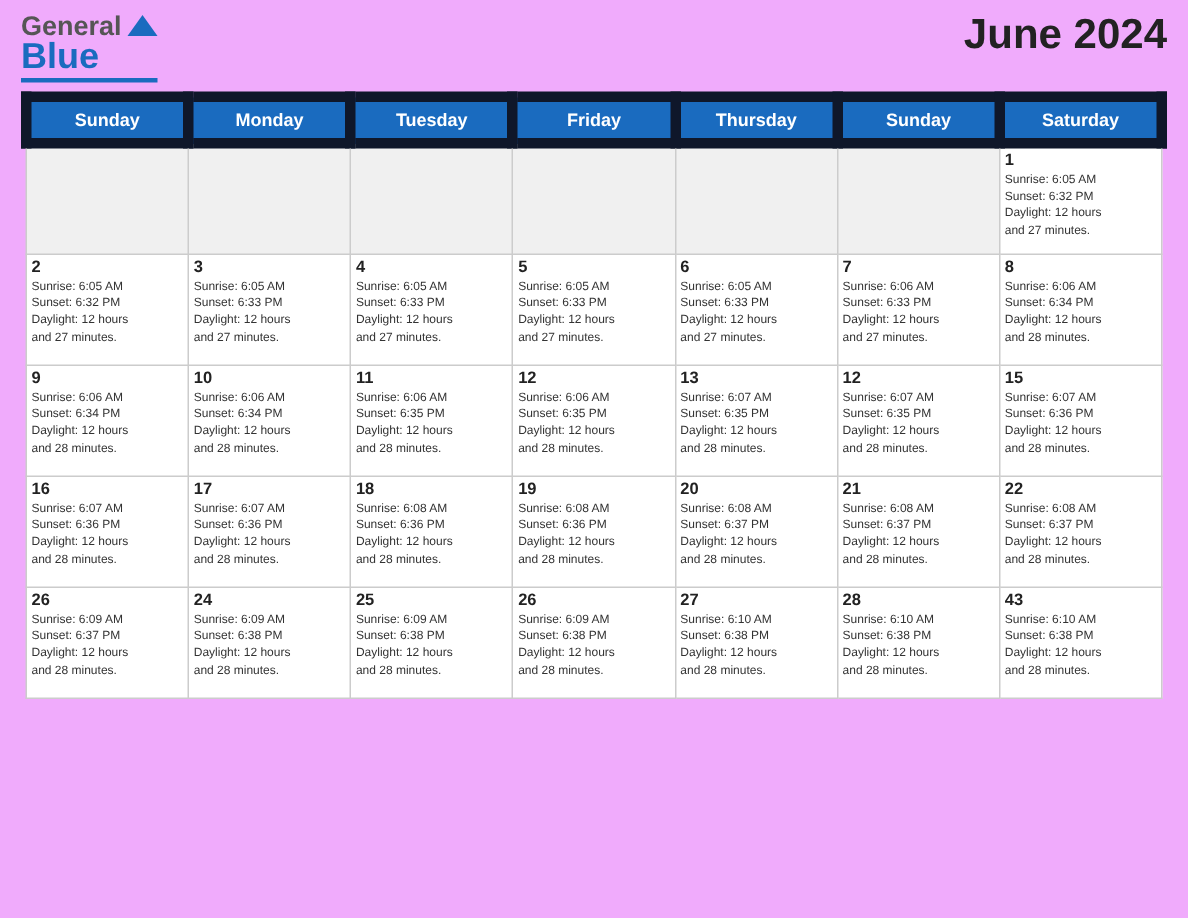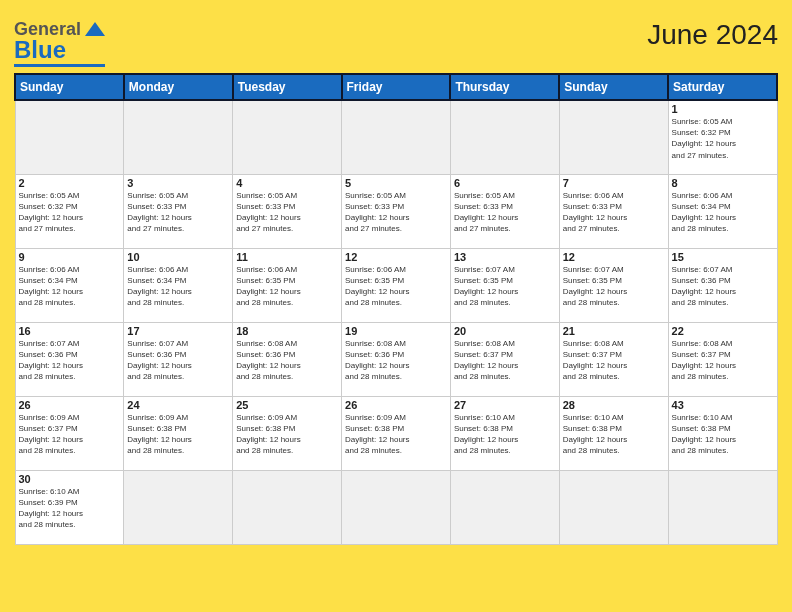--- a/index.html
+++ b/index.html
@@ -6,22 +6,22 @@
     body {
       font-family: Arial, sans-serif;
       background: #fff;
       width: 792px;
       height: 612px;
       overflow: hidden;
     }
     .page {
       width: 792px;
       height: 612px;
-      background: #fde047;
-      padding: 20px 14px;
+      background: #f0abfc;
+      padding: 8px 14px;
     }
     .header-area {
       display: flex;
       justify-content: space-between;
       align-items: flex-start;
       margin-bottom: 6px;
     }
     .logo {
       display: flex;
       flex-direction: column;
@@ -57,41 +57,41 @@
       height: 3px;
       background: #1a6bbf;
       width: 100%;
       margin-top: 2px;
     }
     .title-area {
       text-align: right;
     }
     .month-year {
       font-size: 28px;
-      font-weight: normal;
+      font-weight: bold;
       color: #222;
       line-height: 1.1;
     }
     .location {
       font-size: 13px;
       color: #555;
     }
     .calendar {
       width: 100%;
       border-collapse: collapse;
       table-layout: fixed;
     }
     .calendar thead th {
       background: #1a6bbf;
       color: #fff;
       font-size: 12px;
       font-weight: bold;
       padding: 5px 4px;
-      text-align: left;
-      border: 2px solid #0f172a;
+      text-align: center;
+      border: 7px solid #0f172a;
     }
     .calendar tbody td {
       border: 1px solid #ccc;
       vertical-align: top;
       padding: 2px 3px;
       font-size: 8.5px;
       color: #333;
       background: #fff;
       height: 74px;
     }
@@ -361,30 +361,15 @@
 and 28 minutes.</div>
           </td>
           <td>
             <span class="day-num">43</span>
             <div class="day-info" style="white-space: pre-line;">Sunrise: 6:10 AM
 Sunset: 6:38 PM
 Daylight: 12 hours
 and 28 minutes.</div>
           </td>
         </tr>
-        <tr class="last-row">
-          <td>
-            <span class="day-num">30</span>
-            <div class="day-info" style="white-space: pre-line;">Sunrise: 6:10 AM
-Sunset: 6:39 PM
-Daylight: 12 hours
-and 28 minutes.</div>
-          </td>
-          <td class="empty"></td>
-          <td class="empty"></td>
-          <td class="empty"></td>
-          <td class="empty"></td>
-          <td class="empty"></td>
-          <td class="empty"></td>
-        </tr>
       </tbody>
   </table>
 </div>
 
 </body></html>

